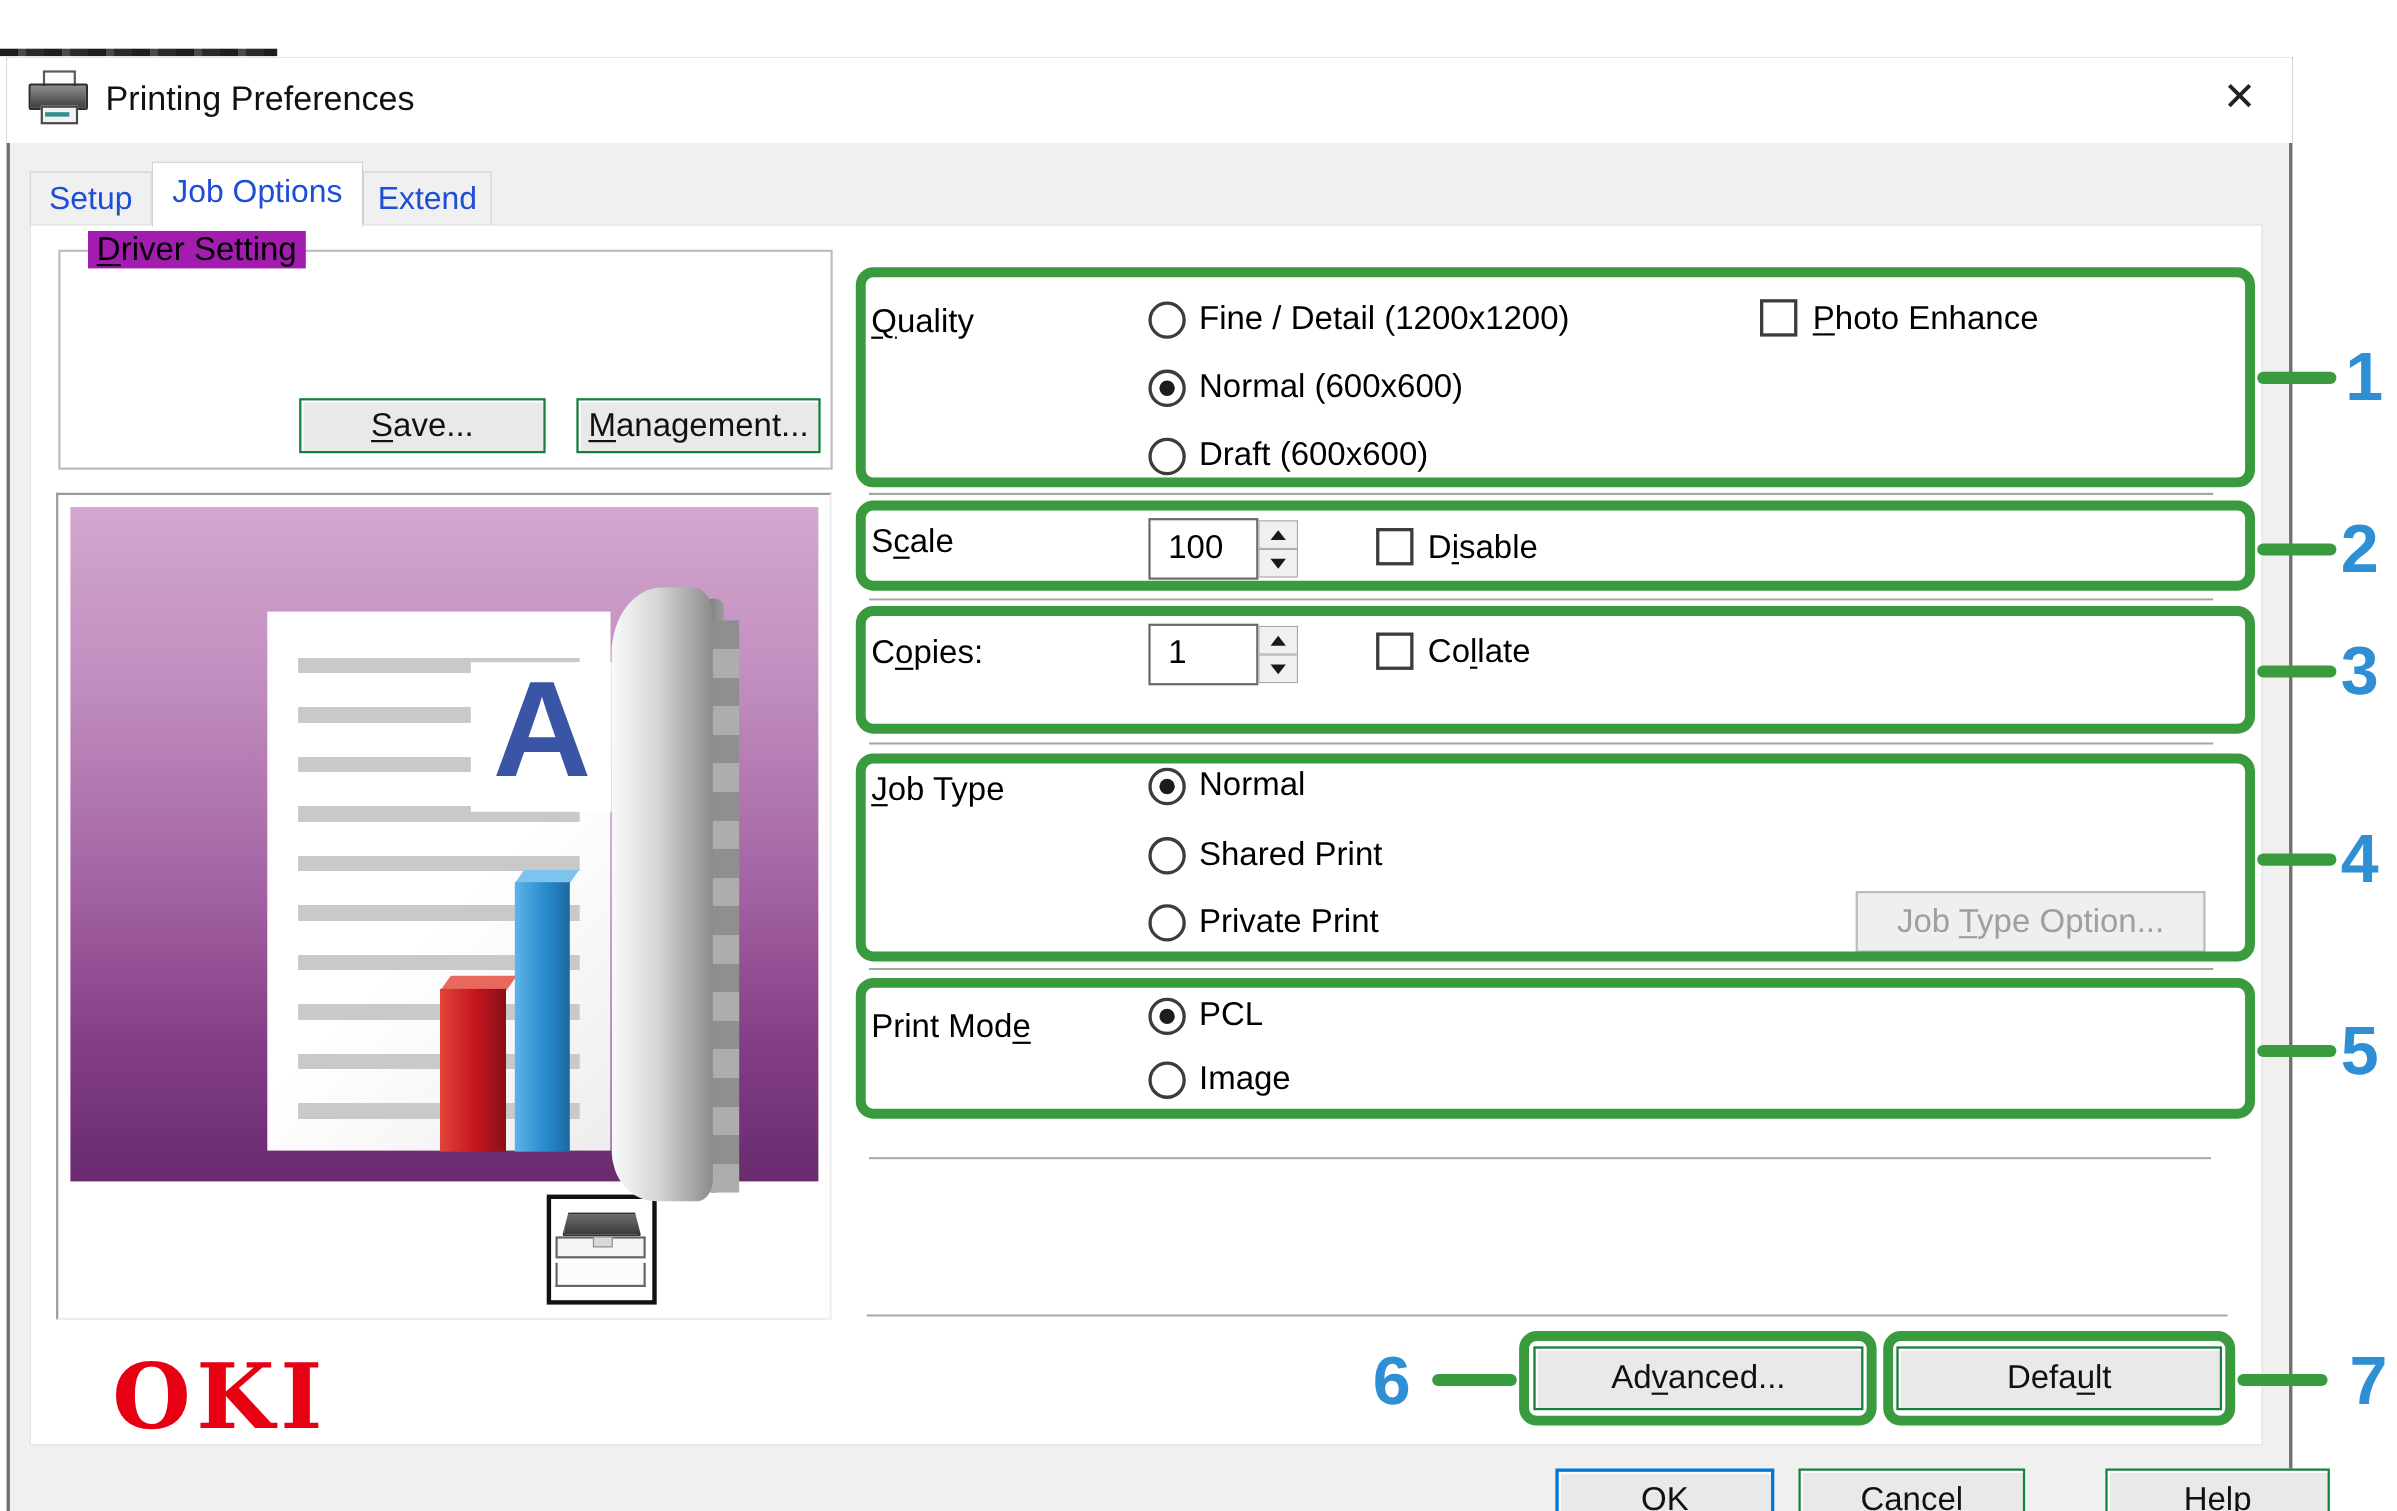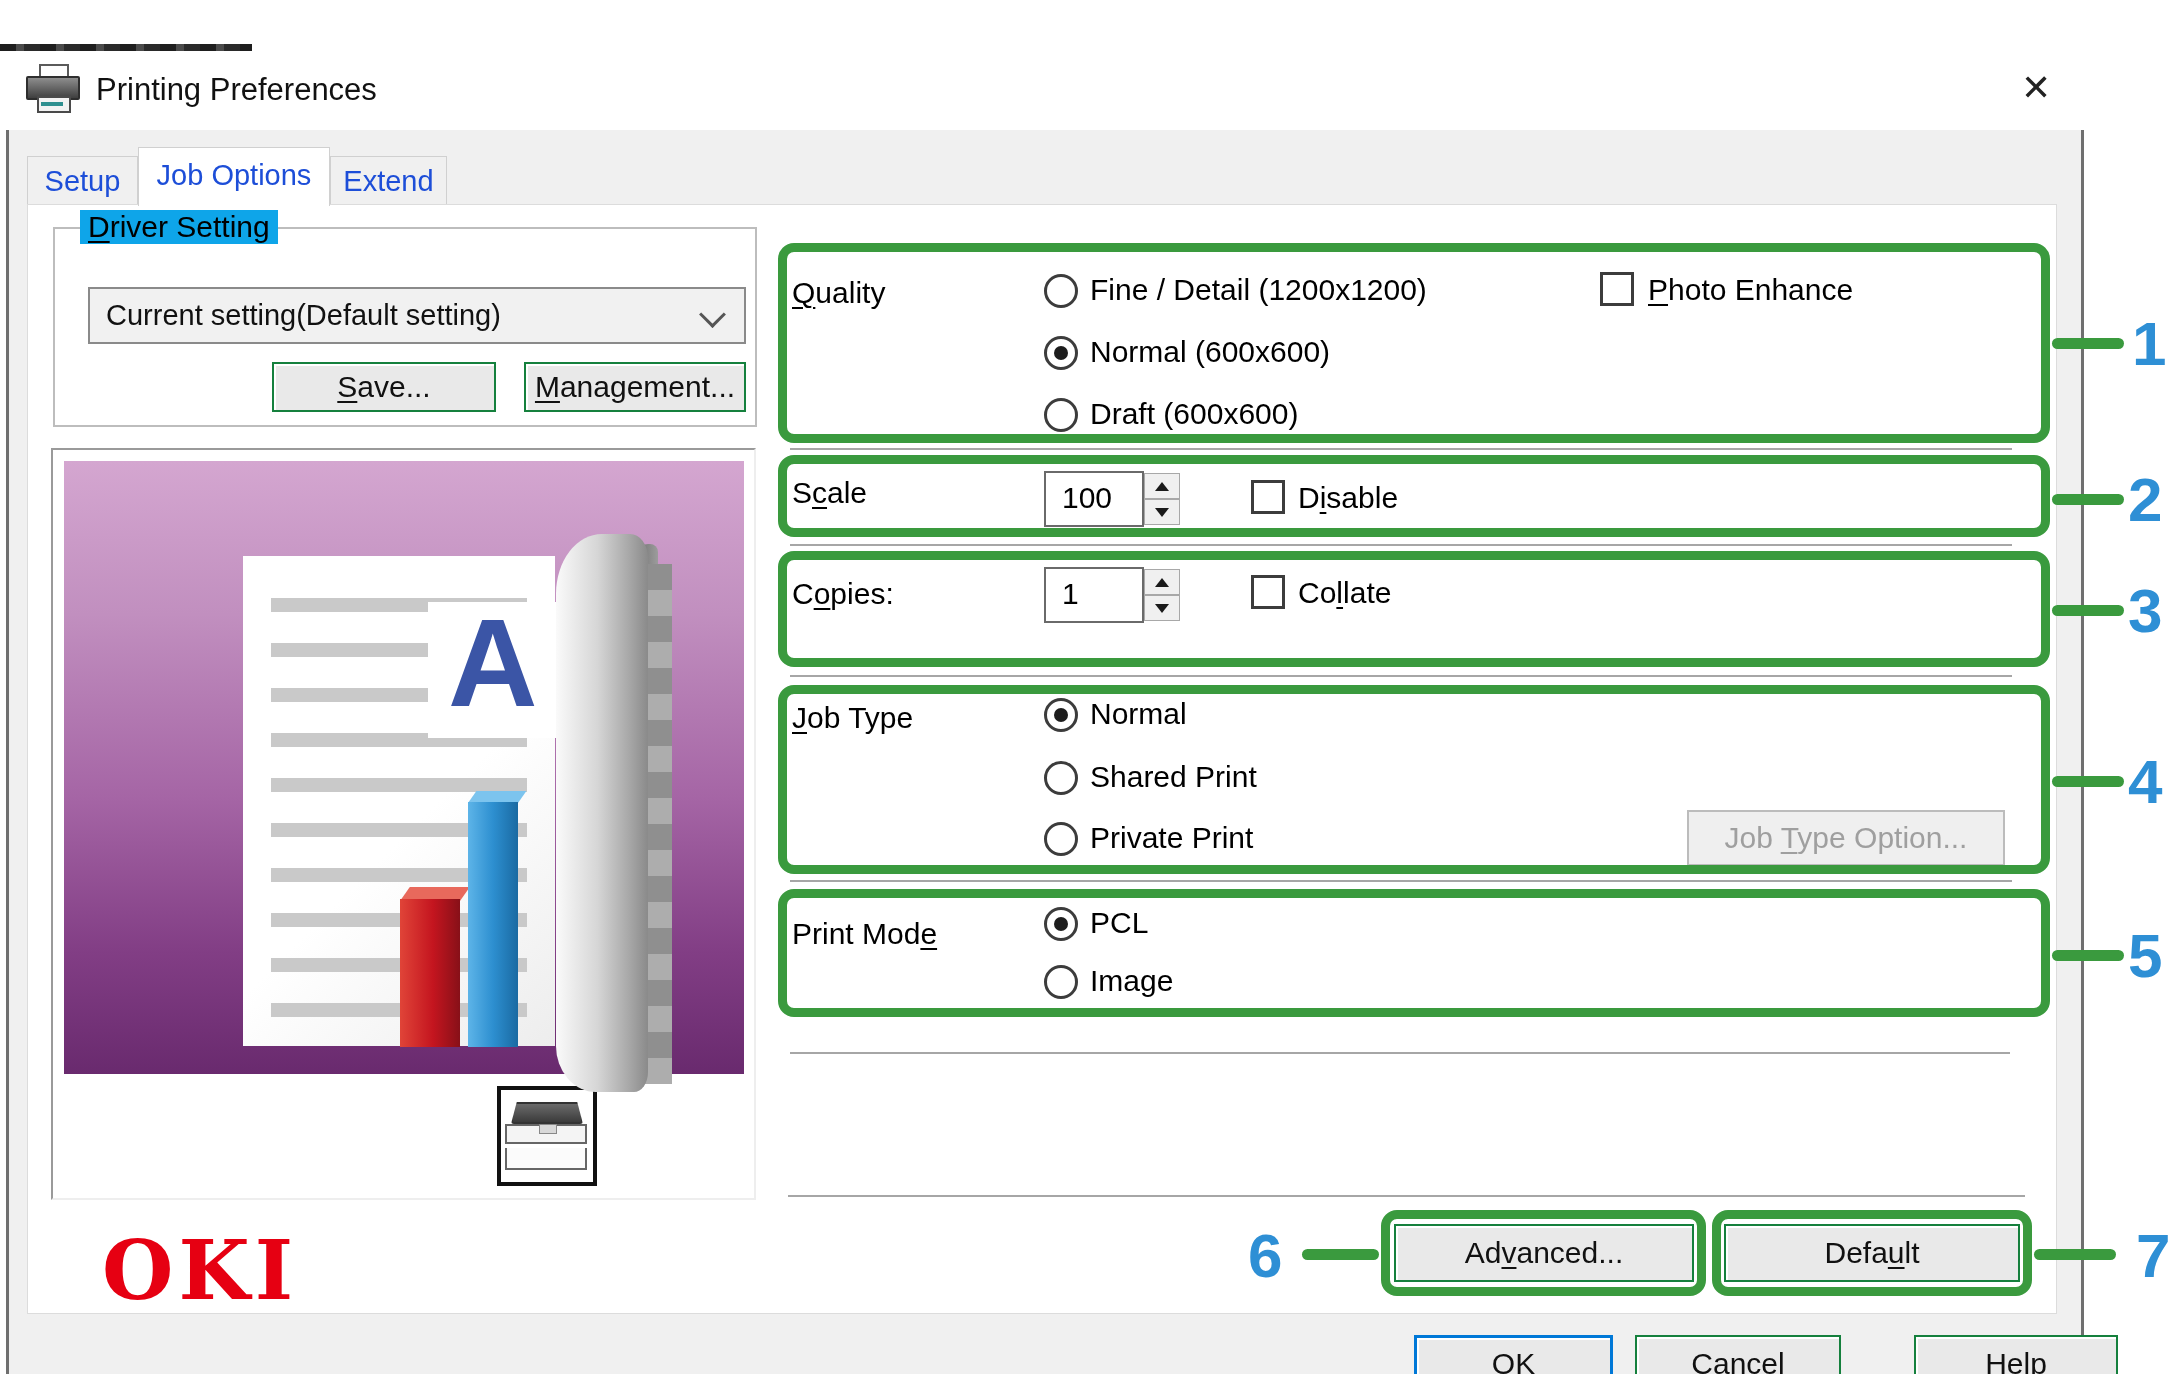--- a/index.html
+++ b/index.html
@@ -23,21 +23,21 @@
 
   
   .tab{box-sizing:border-box;border:1px solid #d0d0d0;background:#f0f0f0;text-align:center;font-size:29px;color:#1d4ed8;}
   .tab-setup{left:27px;top:112px;width:111px;height:49px;line-height:48px;}
   .tab-active{left:138px;top:103px;width:192px;height:59px;line-height:54px;background:#ffffff;border-bottom:none;z-index:4;}
   .tab-extend{left:330px;top:112px;width:117px;height:49px;line-height:48px;}
   .page{left:27px;top:160px;width:2030px;height:1110px;background:#ffffff;border:1px solid #dcdcdc;box-sizing:border-box;z-index:1;}
 
   
   .groupbox{left:53px;top:183px;width:704px;height:200px;border:2px solid #bdbdbd;box-sizing:border-box;z-index:2;}
-  .group-label{left:80px;top:166px;background:#0ea5e9;padding:0 8px;font-size:29px;color:#111;z-index:3;}
+  .group-label{left:80px;top:166px;background:#a21caf;padding:0 8px;font-size:29px;color:#111;z-index:3;}
 
   .combo{left:88px;top:243px;width:658px;height:57px;background:#f1f1f1;border:2px solid #8a8a8a;box-sizing:border-box;z-index:3;}
   .combo-text{position:absolute;left:16px;top:10px;font-size:29px;color:#111;}
   .combo-chev{position:absolute;right:22px;top:16px;width:16px;height:16px;border-right:3px solid #555;border-bottom:3px solid #555;transform:rotate(45deg);}
 
   .btn{box-sizing:border-box;background:#e9e9e9;border:2px solid #15803d;box-shadow:inset 2px 2px 0 #ffffff;text-align:center;font-size:30px;color:#111;z-index:3;}
   .btn.disabled{background:#efefef;border-color:#bcbcbc;color:#9f9f9f;box-shadow:none;}
   .btn-save{left:272px;top:318px;width:224px;height:50px;line-height:46px;}
   .btn-mgmt{left:524px;top:318px;width:222px;height:50px;line-height:46px;}
 
@@ -109,24 +109,20 @@
   <div class="abs title-text">Printing Preferences</div>
   <div class="abs close-x">✕</div>
 
   <div class="abs page"></div>
   <div class="abs tab tab-setup">Setup</div>
   <div class="abs tab tab-active">Job Options</div>
   <div class="abs tab tab-extend">Extend</div>
 
   <div class="abs groupbox"></div>
   <div class="abs group-label lbl"><span></span><u>D</u><span>river Setting</span></div>
-  <div class="abs combo">
-    <span class="combo-text">Current setting(Default setting)</span>
-    <span class="combo-chev"></span>
-  </div>
   <div class="abs btn btn-save"><span></span><u>S</u><span>ave...</span></div>
   <div class="abs btn btn-mgmt"><span></span><u>M</u><span>anagement...</span></div>
 
   <div class="abs preview"></div>
   <div class="abs purple"></div>
   <div class="abs doc-page">
       <div class="doc-lines"></div>
     </div>
   <div class="abs doc-awhite"></div>
   <div class="abs doc-a">A</div>

